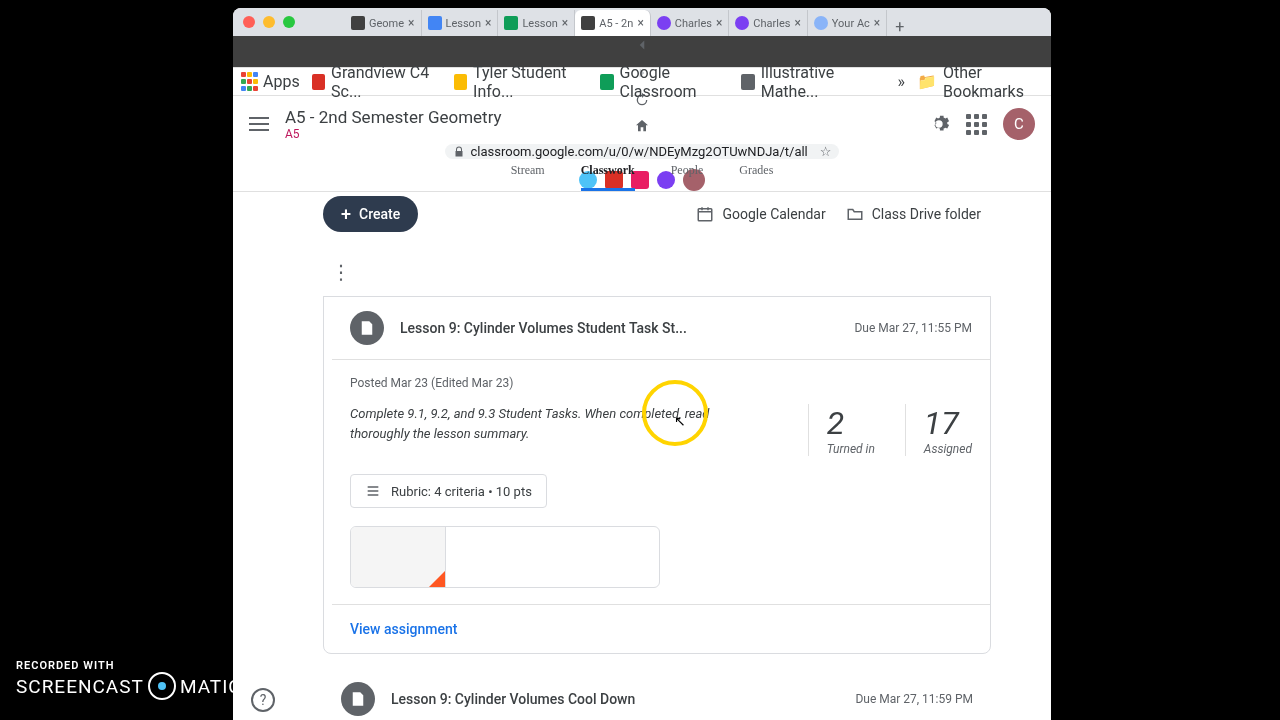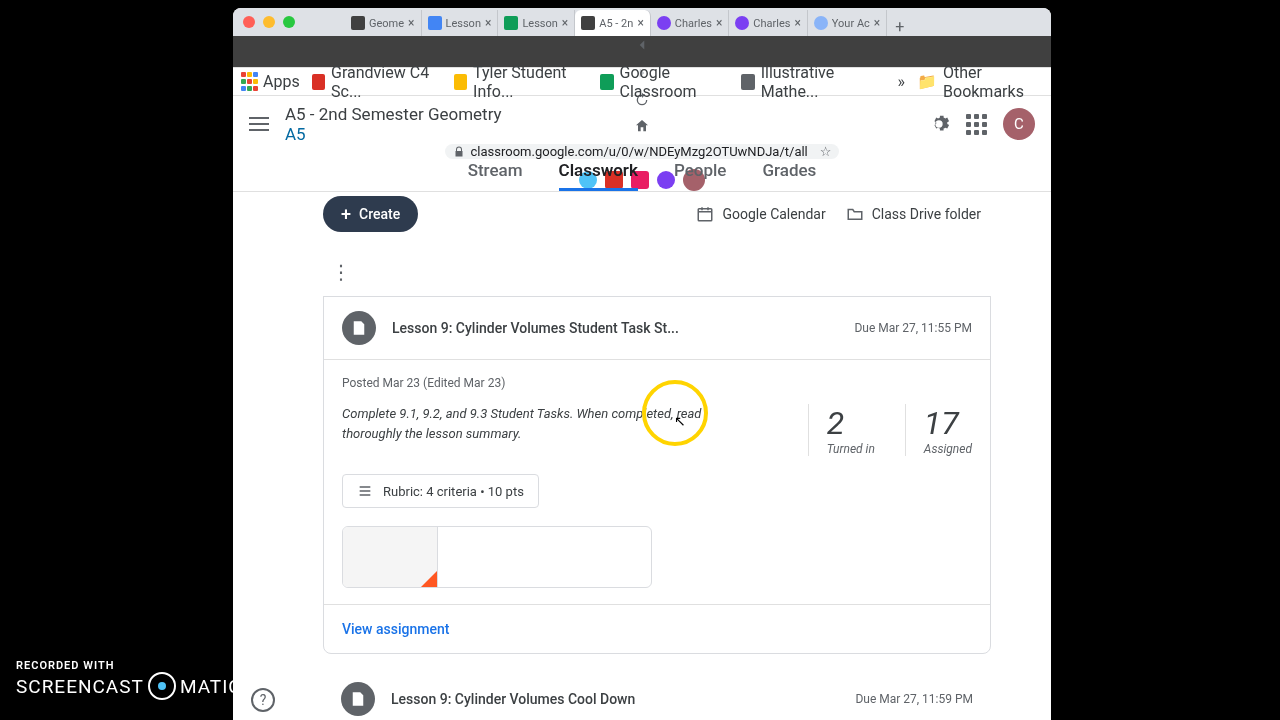--- a/index.html
+++ b/index.html
@@ -31,42 +31,42 @@
 
 .bookmark-bar { height: 28px; background: #fff; display: flex; align-items: center; padding: 0 8px; gap: 12px; border-bottom: 1px solid #e0e0e0; font-size: 16px; color: #3c4043; }
 .bm { display: flex; align-items: center; gap: 6px; }
 .bm-icon { width: 16px; height: 16px; border-radius: 2px; }
 
 .class-header { height: 56px; display: flex; align-items: center; padding: 0 16px; gap: 16px; }
 .menu-icon { width: 20px; height: 14px; display: flex; flex-direction: column; justify-content: space-between; }
 .menu-icon span { height: 2px; background: #5f6368; }
 .class-title { flex: 1; }
 .class-name { font-size: 17px; color: #3c4043; }
-.class-sub { font-size: 17px; color: #0369a1; }
+.class-sub { font-size: 12px; color: #be185d; }
 .gear, .apps { width: 22px; height: 22px; color: #5f6368; }
 .apps-grid { display: grid; grid-template-columns: repeat(3, 5px); gap: 3px; }
 .apps-grid span { width: 5px; height: 5px; background: #5f6368; border-radius: 1px; }
 .avatar-lg { width: 32px; height: 32px; border-radius: 50%; background: #a5616a; color: #fff; display: flex; align-items: center; justify-content: center; font-size: 15px; }
 
 .nav-tabs { height: 40px; display: flex; justify-content: center; gap: 36px; border-bottom: 1px solid #e0e0e0; }
-.nav-tab { display: flex; align-items: center; font-size: 17px; color: #5f6368; font-weight: 500; border-bottom: 3px solid transparent; }
+.nav-tab { display: flex; align-items: center; font-size: 12px; color: #5f6368; font-weight: 500; border-bottom: 3px solid transparent; font-family: Liberation Serif, serif; }
 .nav-tab.active { color: #202124; border-bottom-color: #1a73e8; font-weight: 600; }
 
 .toolbar { height: 44px; display: flex; align-items: center; padding: 0 70px 0 90px; gap: 20px; }
 .create-btn { background: #1a73e8; color: #fff; border-radius: 22px; padding: 9px 18px; display: flex; align-items: center; gap: 8px; font-size: 14px; font-weight: 500; background: #2e3b4e; }
 .plus { font-size: 18px; line-height: 1; }
 .spacer { flex: 1; }
 .tool-link { display: flex; align-items: center; gap: 8px; font-size: 14px; color: #3c4043; }
 
 .content { padding: 0 60px 0 90px; position: relative; }
 .unit-header { display: flex; align-items: center; padding: 24px 0 12px; border-bottom: 1px solid #e0e0e0; margin-bottom: 0; }
 .unit-title { font-size: 30px; color: #3c4043; font-weight: 400; flex: 1; }
 .more-icon { font-size: 20px; color: #5f6368; padding: 0 8px; }
 
-.assignment-card { border: 1px solid #dadce0; border-radius: 0 0 8px 8px; margin-top: -1px; }
+.assignment-card { border: 1px solid #dadce0; border-radius: 0 0 8px 8px; margin-top: -1px; padding-left: 8px; }
 .assign-head { display: flex; align-items: center; padding: 14px 18px; gap: 16px; border-bottom: 1px solid #e0e0e0; }
 .assign-icon { width: 34px; height: 34px; border-radius: 50%; background: #5f6368; display: flex; align-items: center; justify-content: center; }
 .assign-title { flex: 1; font-size: 14px; color: #3c4043; font-weight: 500; }
 .due { font-size: 12px; color: #5f6368; }
 
 .assign-body { padding: 16px 18px; }
 .posted { font-size: 12px; color: #5f6368; margin-bottom: 14px; }
 .body-row { display: flex; gap: 44px; font-style: italic; }
 .desc { flex: 1; font-size: 13px; color: #3c4043; line-height: 1.5; }
 .stats { display: flex; gap: 30px; }

